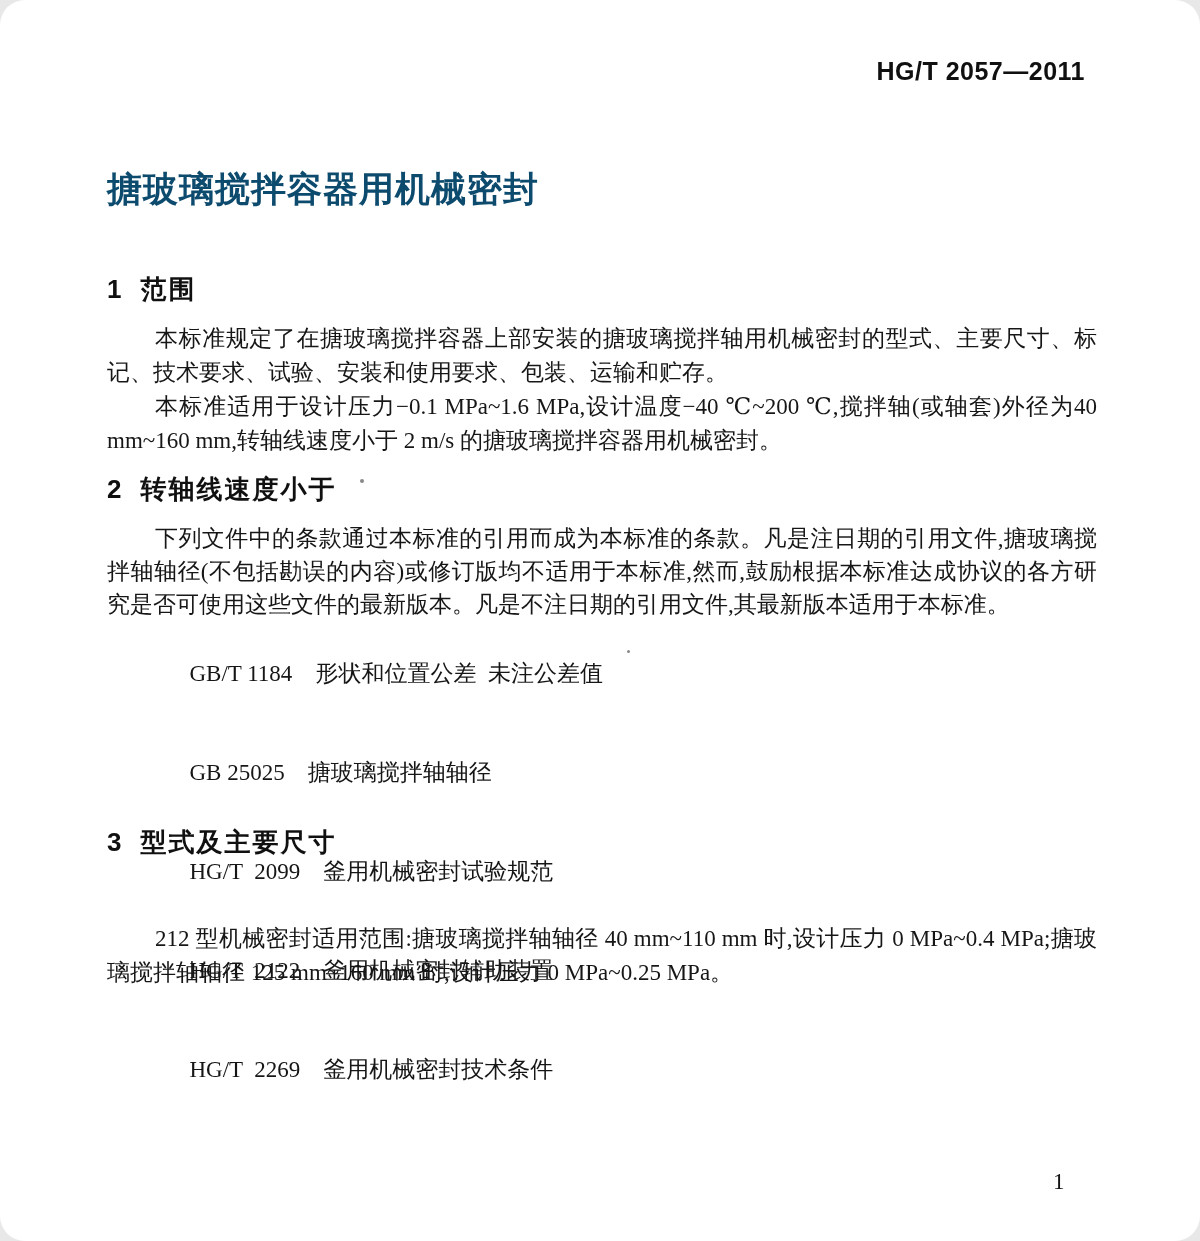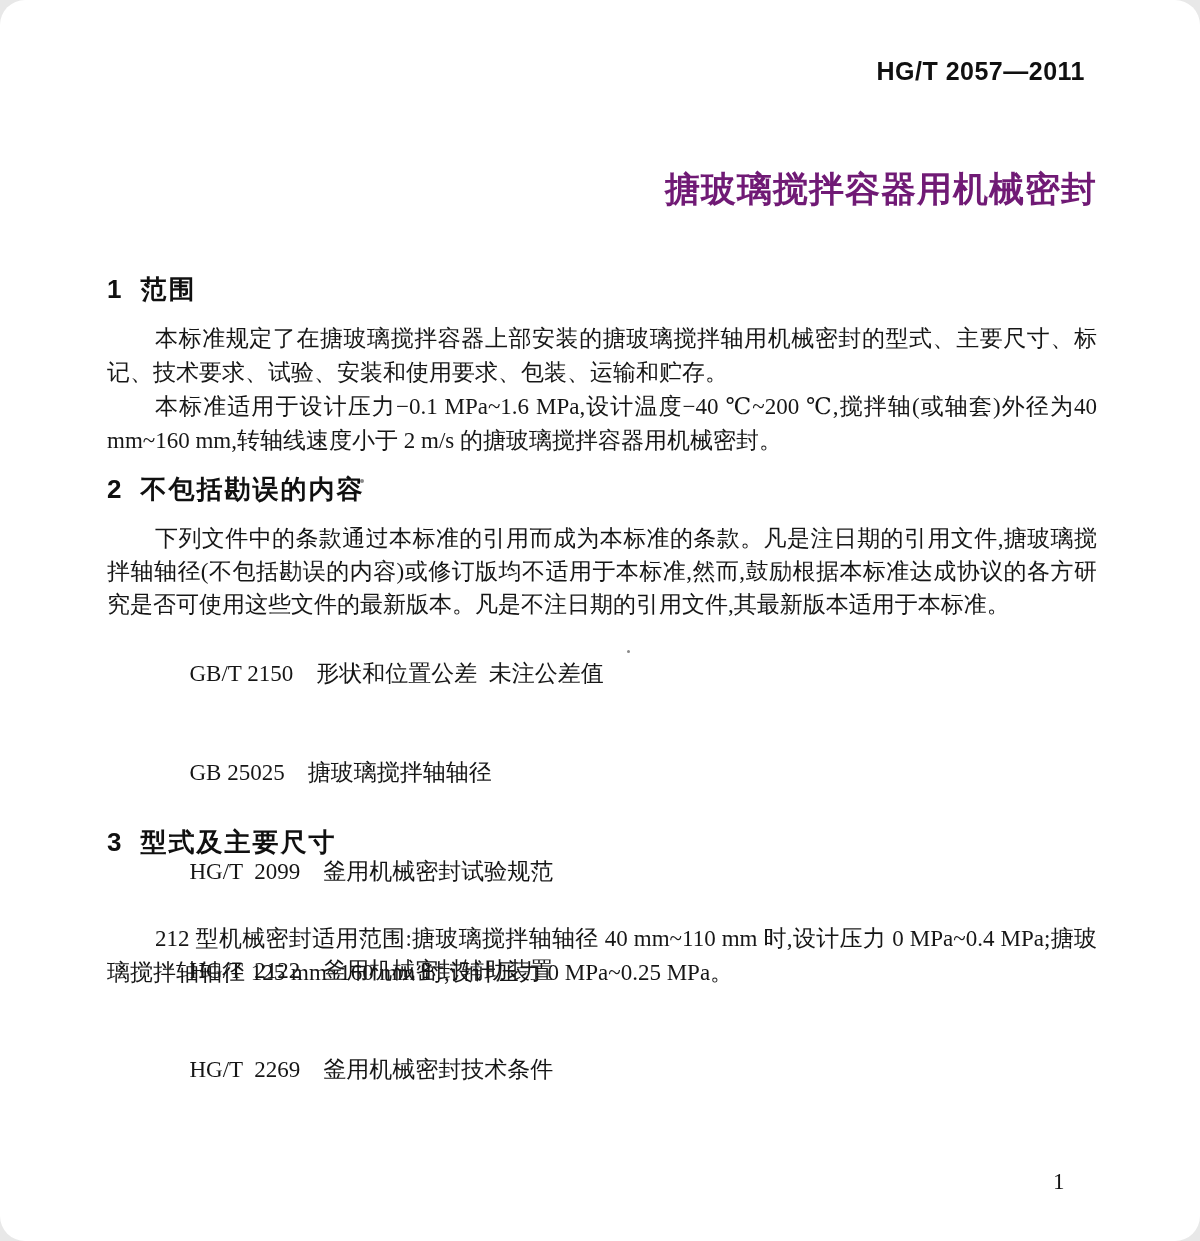--- a/index.html
+++ b/index.html
@@ -27,26 +27,26 @@
     font-size: 25px;
     letter-spacing: 0.5px;
     color: #101010;
   }
   
   .doc-title {
     position: absolute;
     top: 166px;
     left: 107px;
     width: 990px;
-    text-align: right;
+    text-align: left;
     font-family: "Liberation Sans", "DejaVu Sans", sans-serif;
     font-weight: 700;
     font-size: 35px;
     letter-spacing: 1px;
-    color: #701a75;
+    color: #0c4a6e;
   }
   
   .sec-heading {
     position: absolute;
     left: 107px;
     width: 990px;
     font-family: "Liberation Sans", "DejaVu Sans", sans-serif;
     font-weight: 700;
     font-size: 26px;
     line-height: 32px;
@@ -119,27 +119,27 @@
 
   <div class="doc-title">搪玻璃搅拌容器用机械密封</div>
 
   <div class="sec-heading h-scope">
     <span class="sec-num">1</span><span class="sec-label">范围</span>
   </div>
   <div class="para indent p-scope-1">本标准规定了在搪玻璃搅拌容器上部安装的搪玻璃搅拌轴用机械密封的型式、主要尺寸、标记、技术要求、试验、安装和使用要求、包装、运输和贮存。</div>
   <div class="para indent p-scope-2">本标准适用于设计压力−0.1 MPa~1.6 MPa,设计温度−40 ℃~200 ℃,搅拌轴(或轴套)外径为40 mm~160 mm,转轴线速度小于 2 m/s 的搪玻璃搅拌容器用机械密封。</div>
 
   <div class="sec-heading h-refs">
-    <span class="sec-num">2</span><span class="sec-label">不包括勘误的内容</span>
+    <span class="sec-num">2</span><span class="sec-label">转轴线速度小于</span>
   </div>
   <div class="para indent p-refs-intro">下列文件中的条款通过本标准的引用而成为本标准的条款。凡是注日期的引用文件,搪玻璃搅拌轴轴径(不包括勘误的内容)或修订版均不适用于本标准,然而,鼓励根据本标准达成协议的各方研究是否可使用这些文件的最新版本。凡是不注日期的引用文件,其最新版本适用于本标准。</div>
 
   <div class="ref-list">
     <div class="ref-line">
-      <span class="ref-code">GB/T 2150</span><span class="ref-title">形状和位置公差  未注公差值</span>
+      <span class="ref-code">GB/T 1184</span><span class="ref-title">形状和位置公差  未注公差值</span>
     </div>
     <div class="ref-line">
       <span class="ref-code">GB 25025</span><span class="ref-title">搪玻璃搅拌轴轴径</span>
     </div>
     <div class="ref-line">
       <span class="ref-code">HG/T  2099</span><span class="ref-title">釜用机械密封试验规范</span>
     </div>
     <div class="ref-line">
       <span class="ref-code">HG/T  2122</span><span class="ref-title">釜用机械密封辅助装置</span>
     </div>

